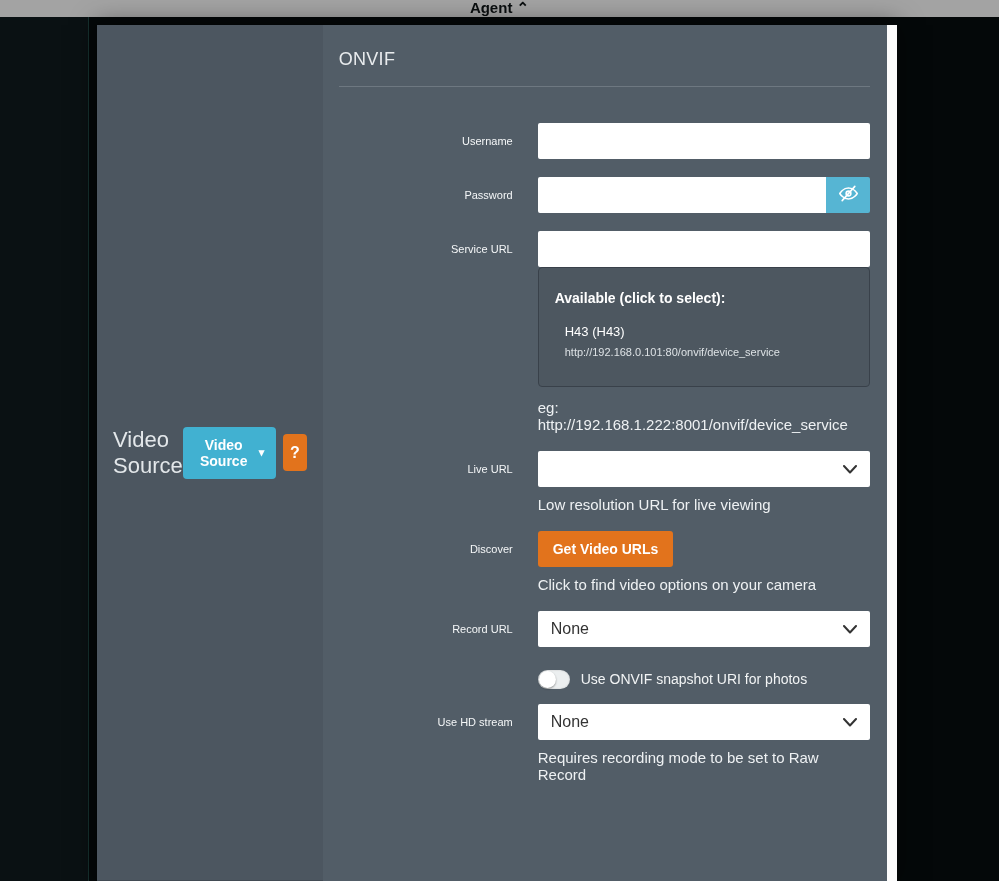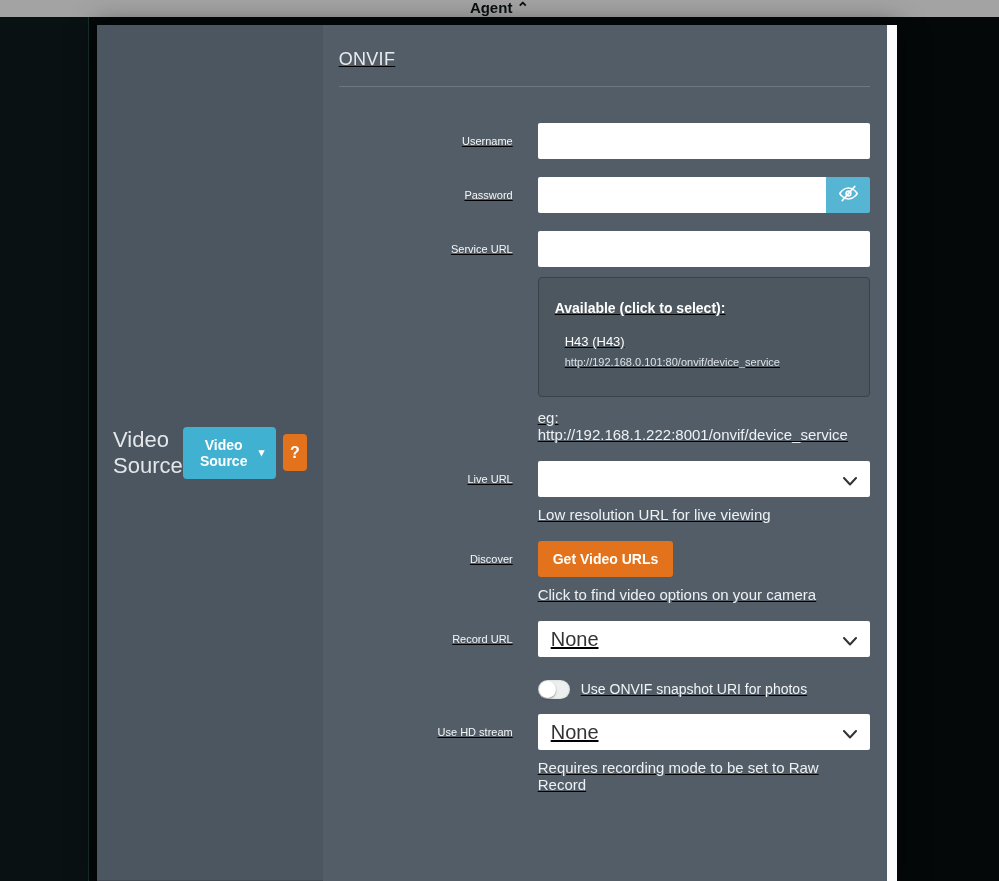--- a/index.html
+++ b/index.html
@@ -36,21 +36,21 @@
     background:#41b1d1; color:#fff; border:none; border-radius:4px;
     font-family:inherit; font-size:14px; font-weight:700;
     padding:10px 12px; cursor:pointer; display:flex; align-items:center; gap:6px;
   }
   .btn-teal .caret { font-size:11px; line-height:1; }
   .btn-help {
     background:#e2731c; color:#fff; border:none; border-radius:4px;
     font-family:inherit; font-size:16px; font-weight:700;
     width:34px; height:37px; cursor:pointer;
   }
-  .modal-body { flex:1; overflow:hidden; padding:24px 17px 0 16px;text-decoration:underline; }
+  .modal-body { flex:1; overflow:hidden; padding:24px 17px 0 16px; }
   .section-title { color:#e9ecee; font-size:18px; font-weight:400; letter-spacing:0.3px; margin-bottom:16px; }
   .divider { border-top:1px solid #6e7881; margin-bottom:36px; }
   .form-group {
     display:grid; grid-template-columns:174px 1fr; column-gap:25px;
     margin-bottom:18px; align-items:start;
   }
   .form-label {
     grid-column:1; text-align:right; color:#f5f7f8; font-size:11px; line-height:36px;
     white-space:nowrap;
   }
@@ -61,37 +61,37 @@
     outline:none; display:block;
   }
   .input-with-btn { display:flex; }
   .input-with-btn .text-input { flex:1; border-radius:2px 0 0 2px; }
   .eye-btn {
     flex:0 0 44px; height:36px; background:#56b5d3; border:none;
     border-radius:0 2px 2px 0; display:flex; align-items:center; justify-content:center;
     cursor:pointer;
   }
   .avail-panel {
-    margin-top:10px; border:1px solid #39414a; background:rgba(0,0,0,0.06);
+    margin-top:0; border:1px solid #39414a; background:rgba(0,0,0,0.06);
     border-radius:4px; height:120px; padding:22px 16px 0 16px;
   }
   .avail-title { color:#ffffff; font-size:14px; font-weight:700; margin-bottom:18px; }
   .device-item { margin-left:10px; cursor:pointer; }
   .device-name { color:#ffffff; font-size:13px; margin-bottom:7px; }
   .device-url { color:#dde2e5; font-size:11px; }
   .hint { color:#eef1f3; font-size:15px; margin-top:12px; }
   .hint-tight { margin-top:9px; }
   .btn-orange {
     background:#e2731c; color:#fff; border:none; border-radius:3px;
     font-family:inherit; font-size:14px; font-weight:700;
     padding:10px 15px; cursor:pointer;
   }
   .select {
     height:36px; background:#fff; border-radius:2px; cursor:pointer;
-    display:flex; align-items:center; padding:0 13px; font-size:20px; color:#333;
+    display:flex; align-items:center; padding:0 13px; font-size:16px; color:#333;
   }
   .select .sel-text { flex:1; min-height:1em; }
   .toggle-row { display:flex; align-items:center; height:22px; margin-top:3px; }
   .toggle {
     width:32px; height:19px; border-radius:10px; background:#eceff0;
     position:relative; cursor:pointer; flex:0 0 32px;
     box-shadow:inset 0 0 2px rgba(0,0,0,0.2);
   }
   .toggle .knob {
     position:absolute; left:1px; top:1px; width:17px; height:17px;

